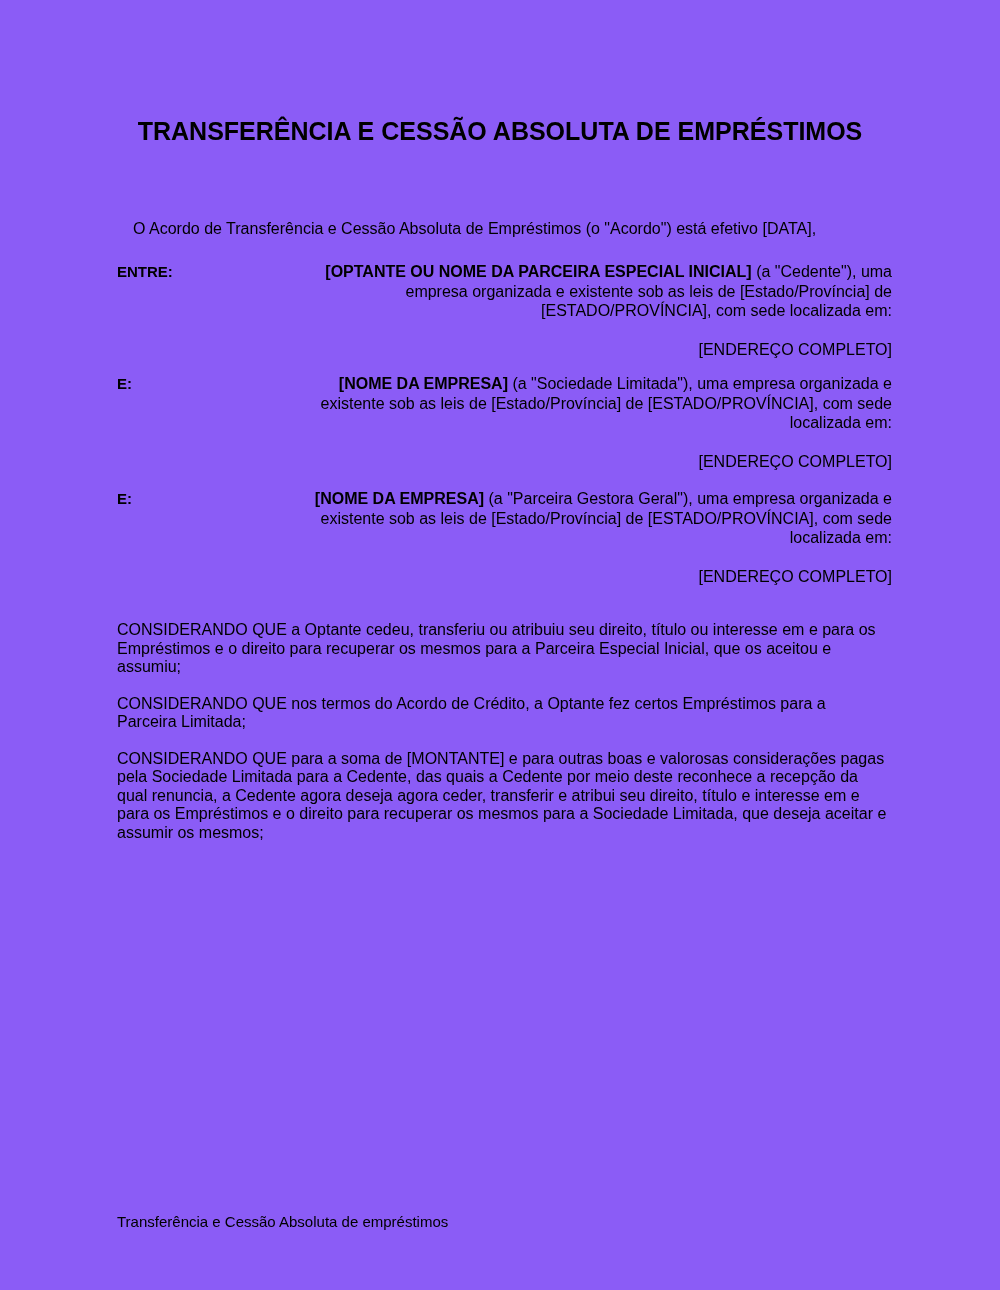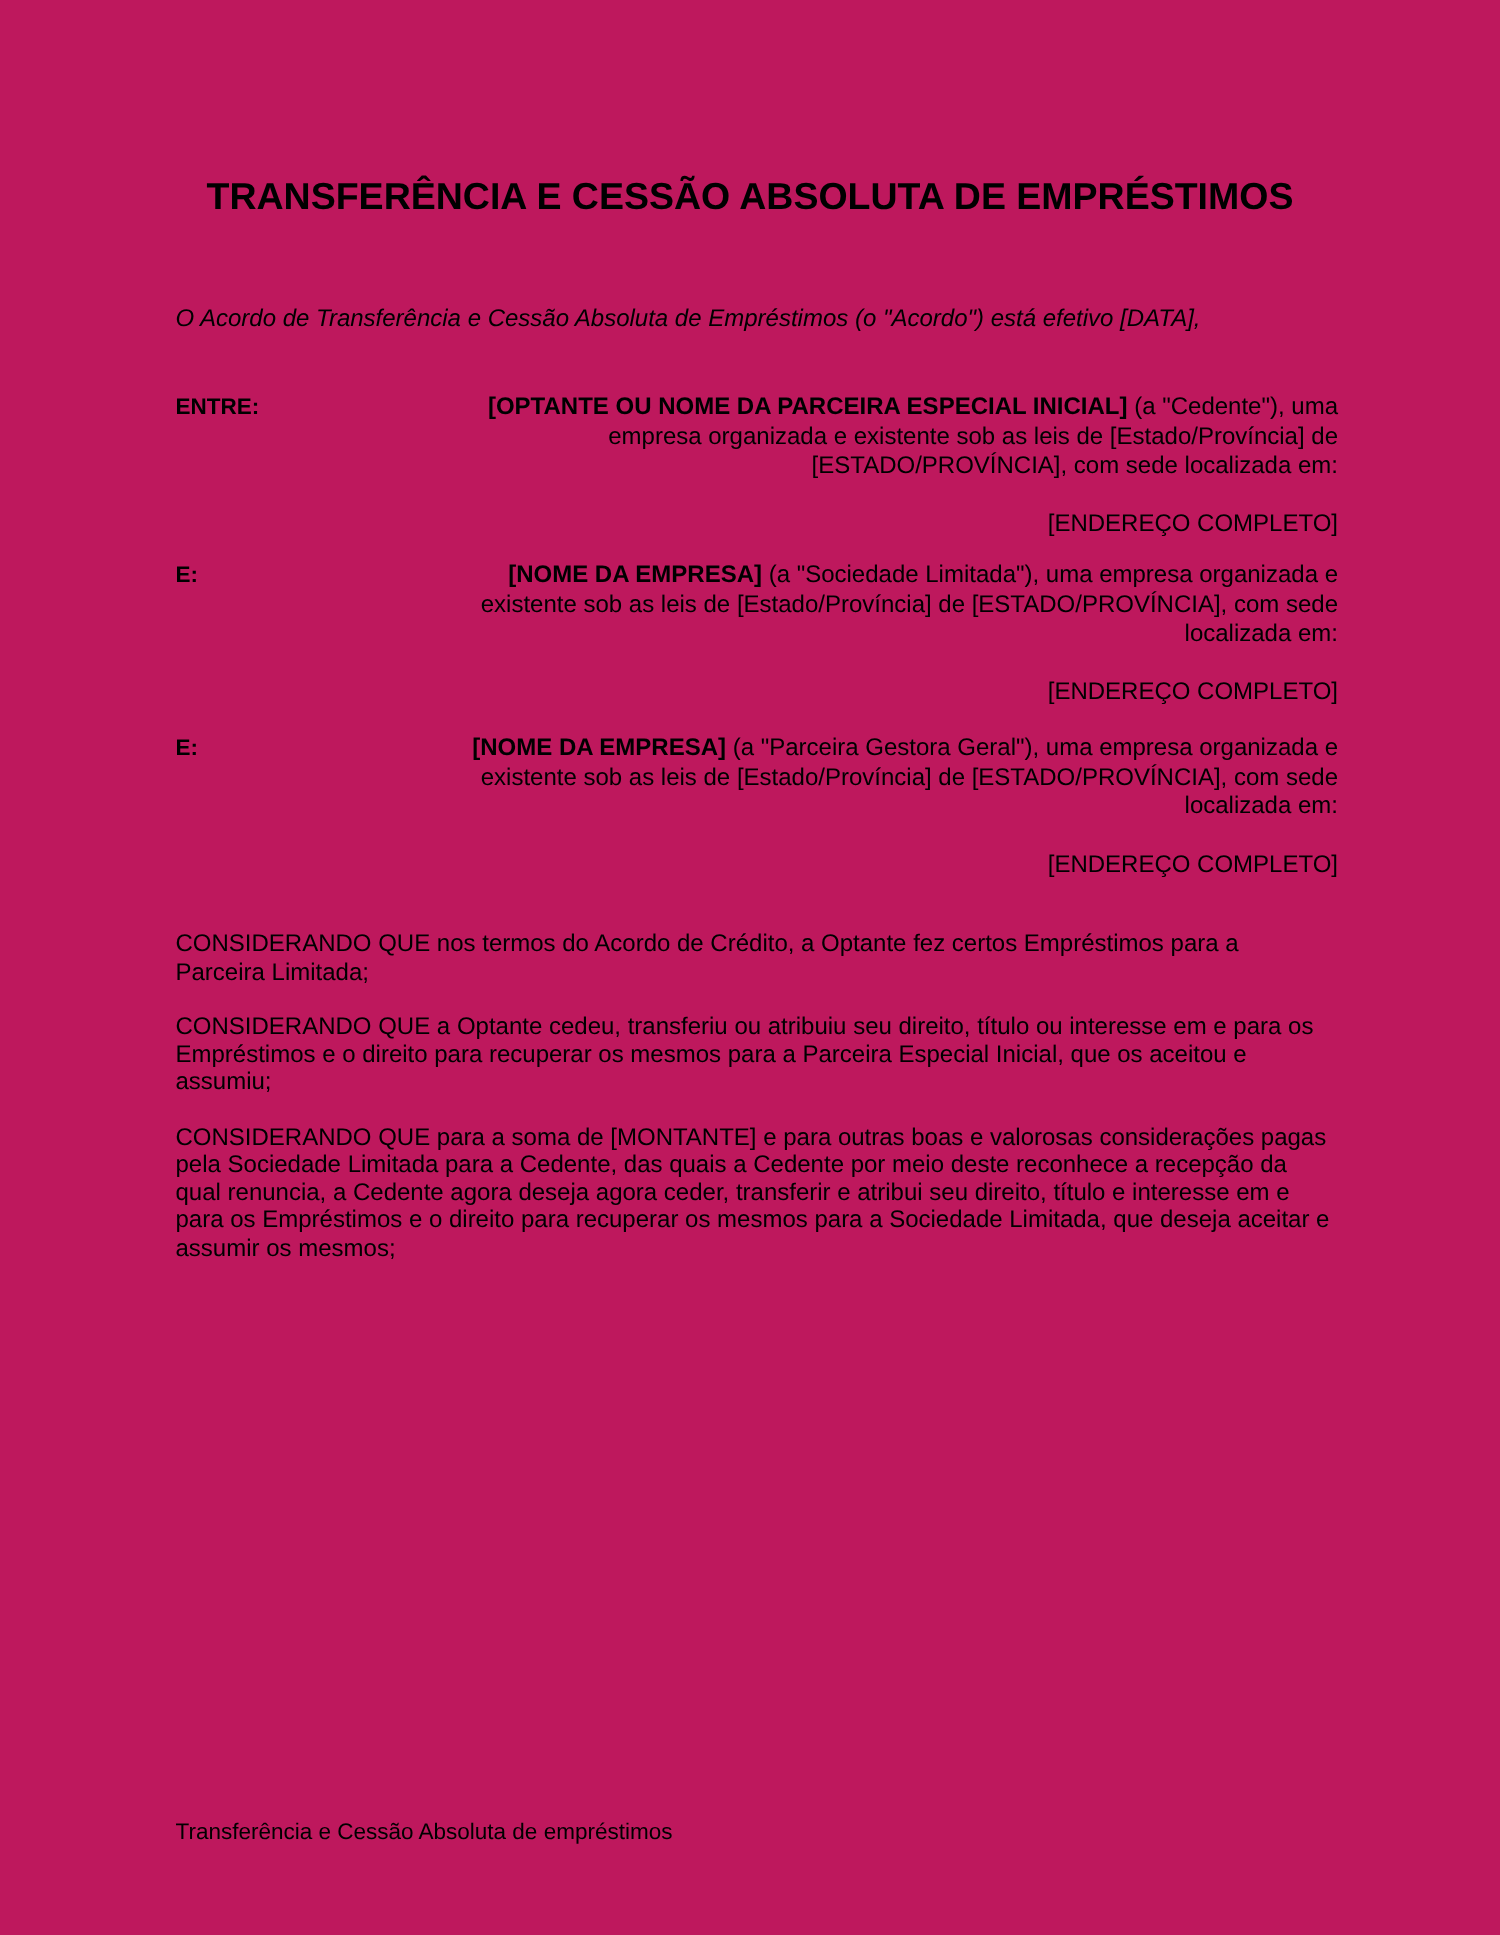--- a/index.html
+++ b/index.html
@@ -4,40 +4,39 @@
   <style>
     html, body { margin: 0; padding: 0; background: #ffffff; }
     body {
       width: 1000px;
       height: 1290px;
       position: relative;
       font-family: "Liberation Sans", sans-serif;
       color: #000000;
       overflow: hidden;
     }
-    .page { position: absolute; left: 0; top: 0; width: 1000px; height: 1290px; background: #be185d; }
+    .page { position: absolute; left: 0; top: 0; width: 1000px; height: 1290px; background: #8b5cf6; }
     .title {
       position: absolute;
       left: 0; width: 1000px;
       top: 115px;
       text-align: center;
       font-weight: bold;
       font-size: 25px;
       line-height: 32px;
       letter-spacing: 0px;
       margin: 0;
     }
     .intro {
       position: absolute;
       left: 117px; top: 203px;
       width: 780px;
       font-size: 16px;
       line-height: 19px;
-      margin: 0;
-      font-style: italic;
+      margin: 16px;
     }
     .party {
       position: absolute;
       left: 117px;
       width: 780px;
     }
     .party-label {
       position: absolute;
       left: 0; top: 0;
       font-weight: bold;
@@ -97,19 +96,19 @@
 
   <div class="party" style="top:489px;">
     <div class="party-label">E:</div>
     <div class="party-body">
       <p><b>[NOME DA EMPRESA]</b><span> (a "Parceira Gestora Geral"), uma empresa organizada e existente sob as leis de [Estado/Província] de [ESTADO/PROVÍNCIA], com sede localizada em:</span></p>
       <p class="addr">[ENDEREÇO COMPLETO]</p>
     </div>
   </div>
 
   <div class="clauses">
+    <p>CONSIDERANDO QUE a Optante cedeu, transferiu ou atribuiu seu direito, título ou interesse em e para os Empréstimos e o direito para recuperar os mesmos para a Parceira Especial Inicial, que os aceitou e assumiu;</p>
     <p>CONSIDERANDO QUE nos termos do Acordo de Crédito, a Optante fez certos Empréstimos para a Parceira Limitada;</p>
-    <p>CONSIDERANDO QUE a Optante cedeu, transferiu ou atribuiu seu direito, título ou interesse em e para os Empréstimos e o direito para recuperar os mesmos para a Parceira Especial Inicial, que os aceitou e assumiu;</p>
     <p>CONSIDERANDO QUE para a soma de [MONTANTE] e para outras boas e valorosas considerações pagas pela Sociedade Limitada para a Cedente, das quais a Cedente por meio deste reconhece a recepção da qual renuncia, a Cedente agora deseja agora ceder, transferir e atribui seu direito, título e interesse em e para os Empréstimos e o direito para recuperar os mesmos para a Sociedade Limitada, que deseja aceitar e assumir os mesmos;</p>
   </div>
 
   <p class="footer">Transferência e Cessão Absoluta de empréstimos</p>
 </div>
 
 </body></html>

